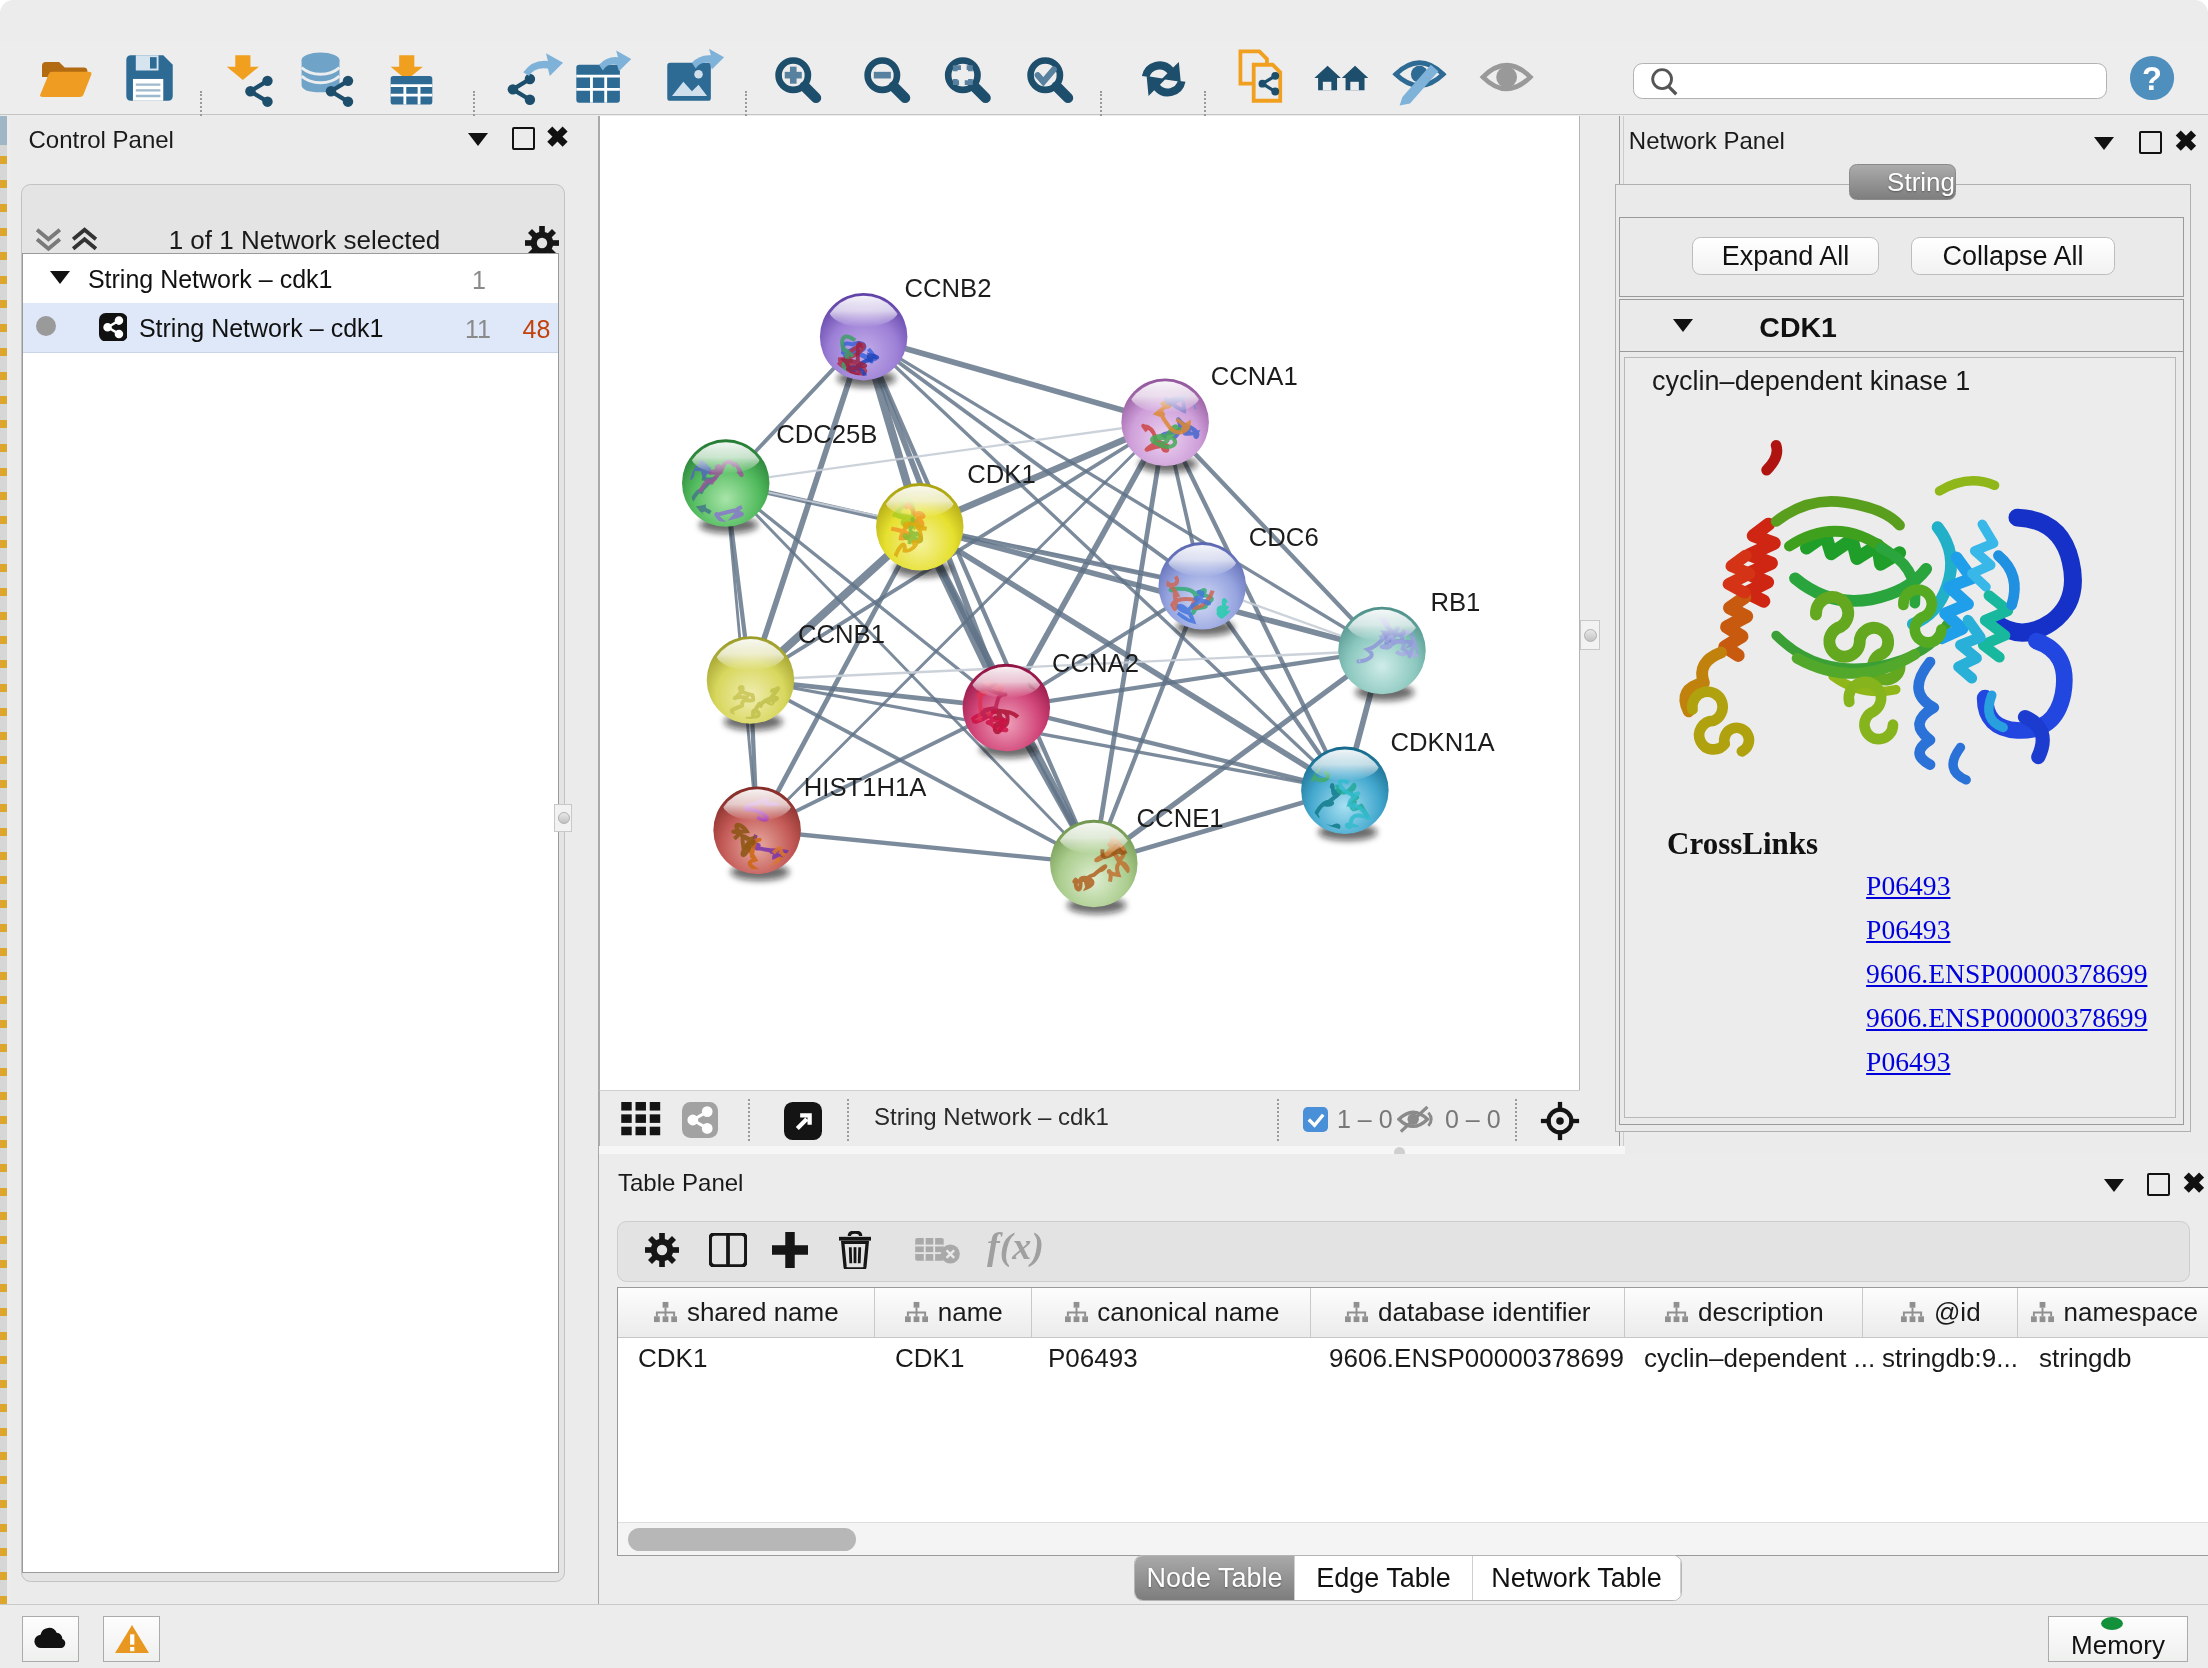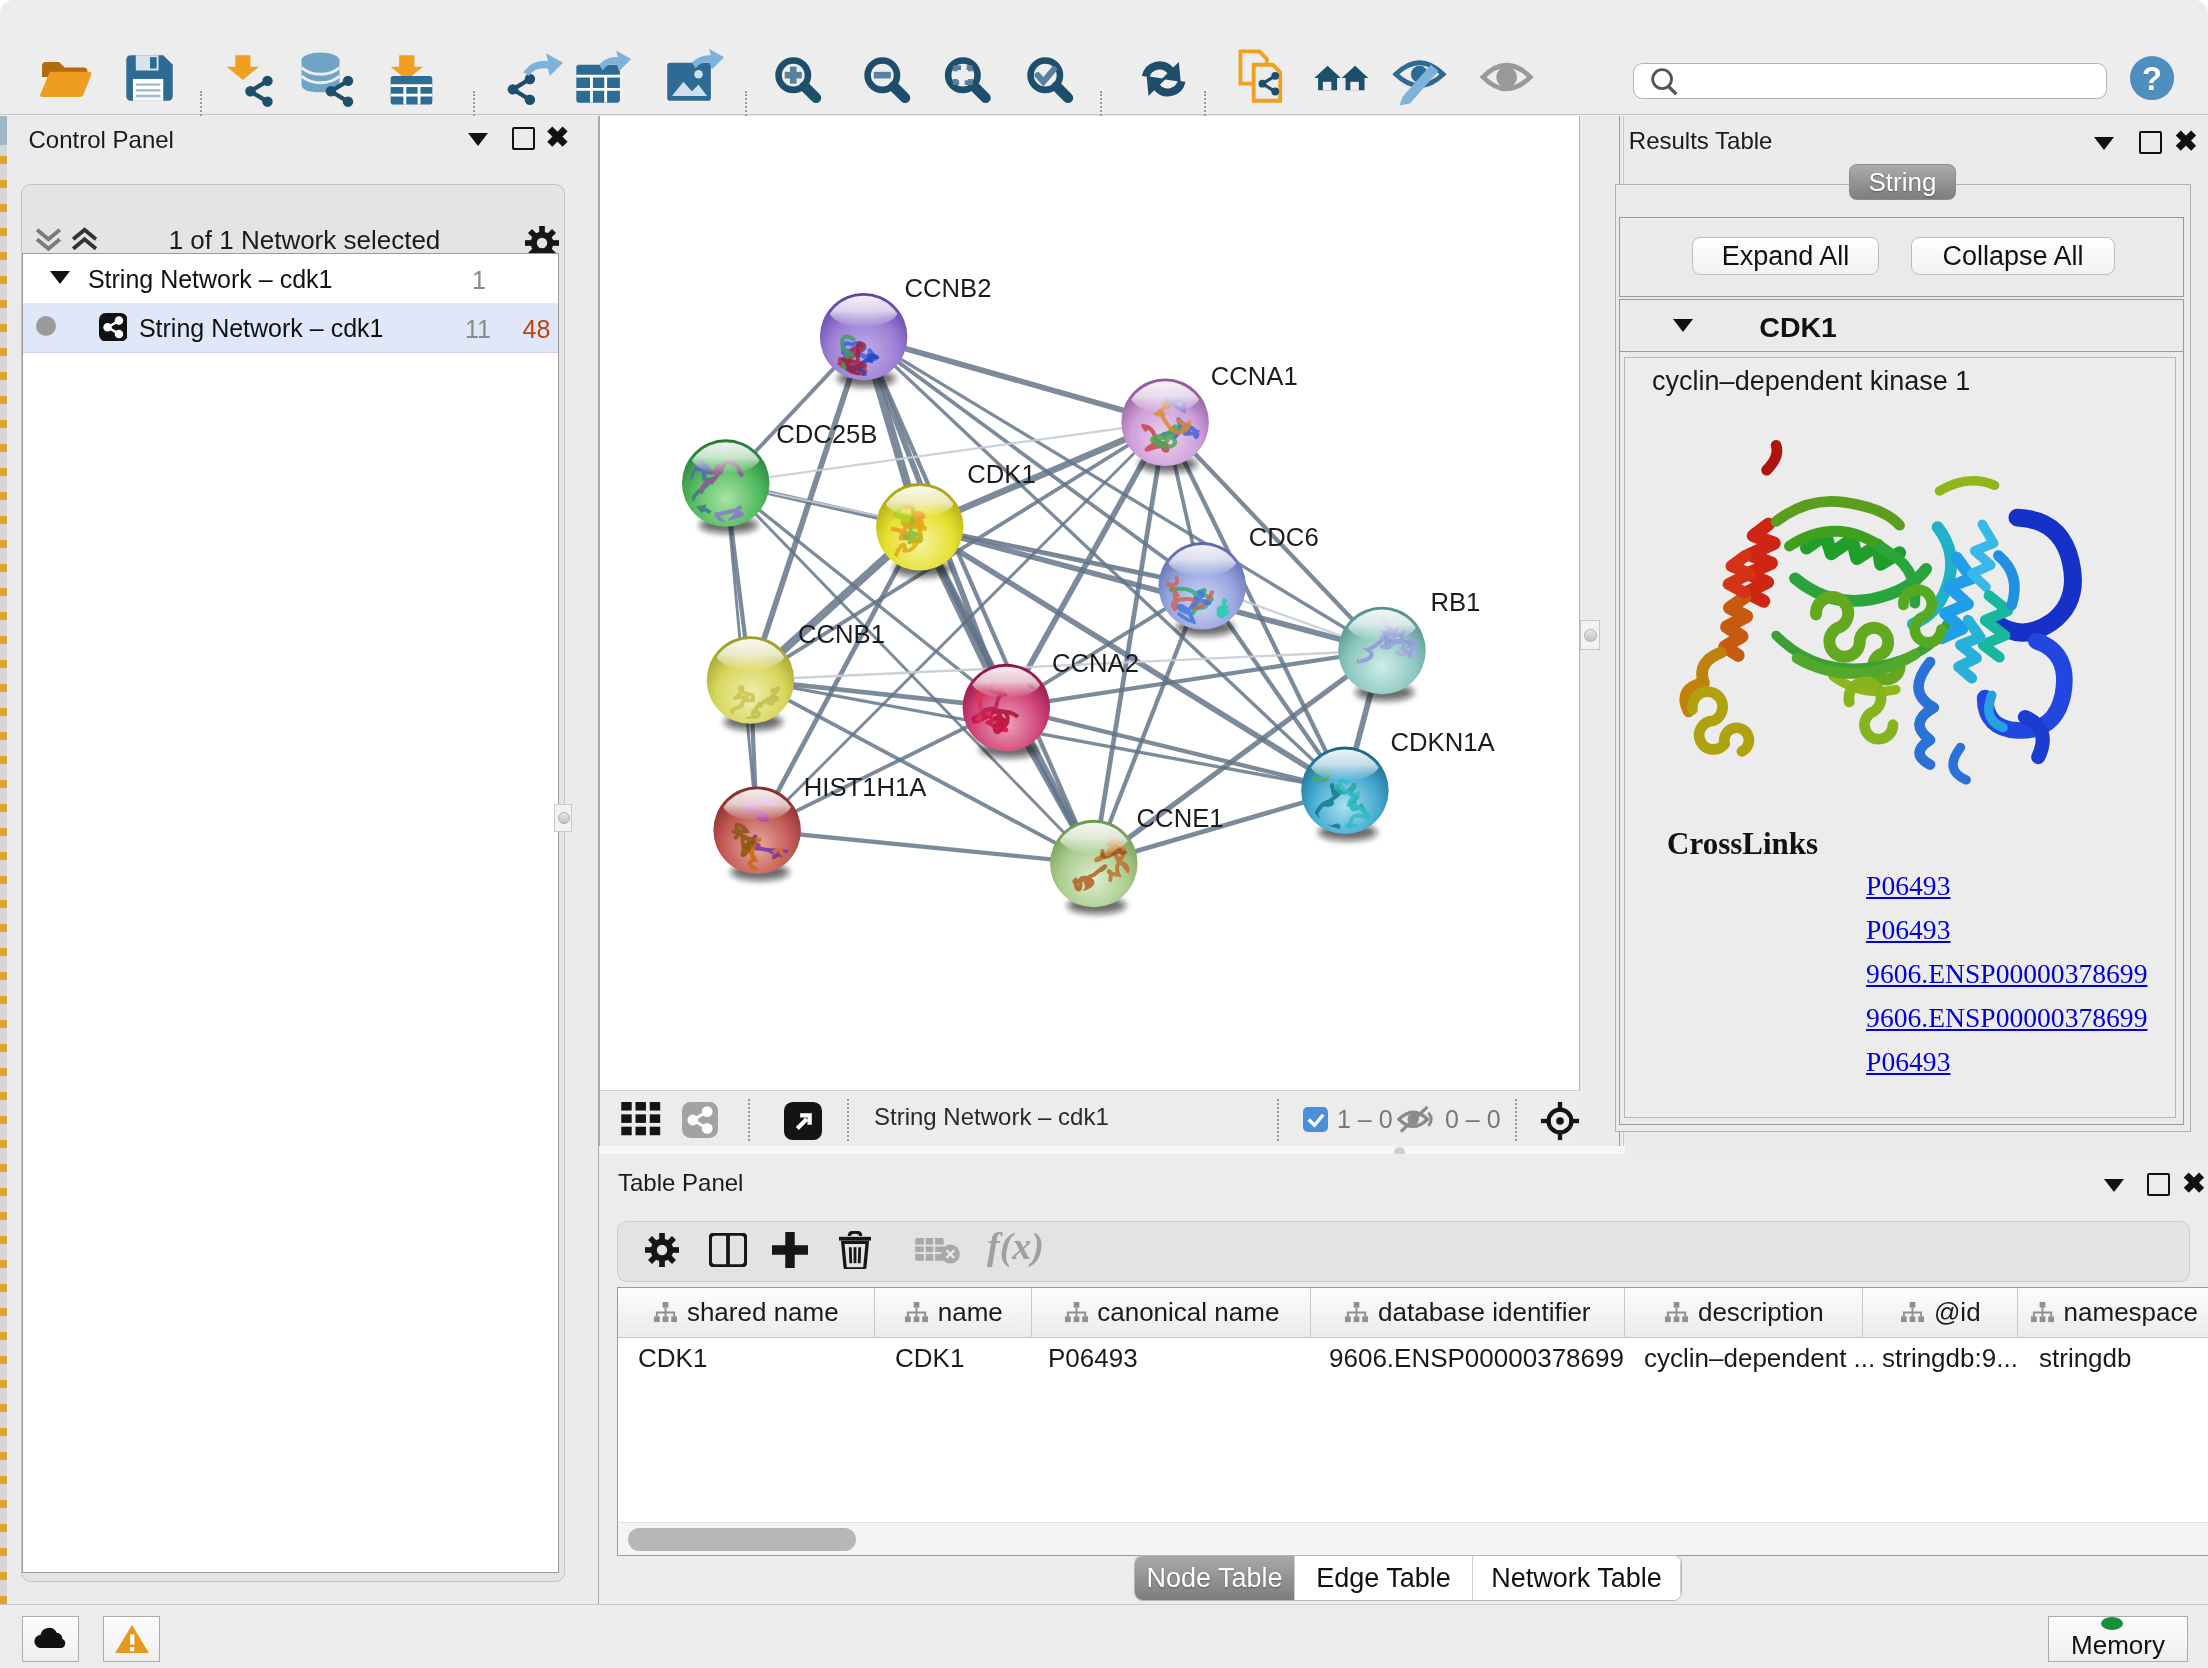--- a/index.html
+++ b/index.html
@@ -650,26 +650,26 @@
           <line x1="22" y1="32" x2="22" y2="42"></line>
           <line x1="2" y1="22" x2="12" y2="22"></line>
           <line x1="32" y1="22" x2="42" y2="22"></line>
         </g>
  </svg>
 </div>
 <div id="hsplit">
       <div style="position:absolute;left:795px;top:1px;width:11.4px;height:11.4px;border-radius:50%;background:#cfcfcf"></div>
     </div>
 <div id="rpanel">
- <div class="phead" style="position:absolute;left:3.8px;top:10.5px">Results Table</div>
+ <div class="phead" style="position:absolute;left:3.8px;top:10.5px">Network Panel</div>
  <div class="tria" style="position:absolute;left:469px;top:21px"></div>
  <div class="sqr" style="position:absolute;left:514px;top:15px"></div>
  <div class="xmk" style="position:absolute;left:549px;top:16px">✖</div>
  <div style="position:absolute;left:-10.5px;top:68px;width:574px;height:946px;background:#eaeaea;border:1.9px solid #b0b0b0"></div>
- <div style="position:absolute;left:224px;top:48px;width:105px;height:34px;background:linear-gradient(#ababab,#7e7e7e);border:1px solid #8a8a8a;border-radius:7.6px;color:#fff;font-size:26px;text-align:center;line-height:34px;text-shadow:0 1px 1.9px rgba(0,0,0,.35)">String</div>
+ <div style="position:absolute;left:224px;top:48px;width:105px;height:34px;background:linear-gradient(#ababab,#7e7e7e);border:1px solid #8a8a8a;border-radius:7.6px;color:#fff;font-size:26px;text-align:right;line-height:34px;text-shadow:0 1px 1.9px rgba(0,0,0,.35)">String</div>
  <div style="position:absolute;left:-5.7px;top:101px;width:563px;height:78px;background:#eaeaea;border:1.9px solid #9a9a9a"></div>
  <div style="position:absolute;left:67px;top:121px;width:185px;height:36px;background:linear-gradient(#ffffff,#f2f2f2);border:1.9px solid #bdbdbd;border-radius:8.6px;font-size:27px;color:#111;text-align:center;line-height:36px">Expand All</div>
  <div style="position:absolute;left:286px;top:121px;width:202px;height:36px;background:linear-gradient(#ffffff,#f2f2f2);border:1.9px solid #bdbdbd;border-radius:8.6px;font-size:27px;color:#111;text-align:center;line-height:36px">Collapse All</div>
  <div style="position:absolute;left:-5.7px;top:183px;width:563px;height:824px;background:#eaeaea;border:1.9px solid #9a9a9a">
    <div style="position:absolute;left:0;top:0;width:100%;height:51px;border-bottom:1.9px solid #9a9a9a">
      <div class="tria" style="position:absolute;left:53px;top:19px"></div>
      <div style="position:absolute;left:139px;top:10.5px;font-size:28.5px;font-weight:bold;color:#111">CDK1</div>
    </div>
    <div style="position:absolute;left:3.8px;top:57px;width:550px;height:759px;background:#ececec;border:1px solid #b8b8b8">
      <div style="position:absolute;left:27px;top:7.6px;font-size:27px;color:#1a1a1a">cyclin–dependent kinase 1</div>

